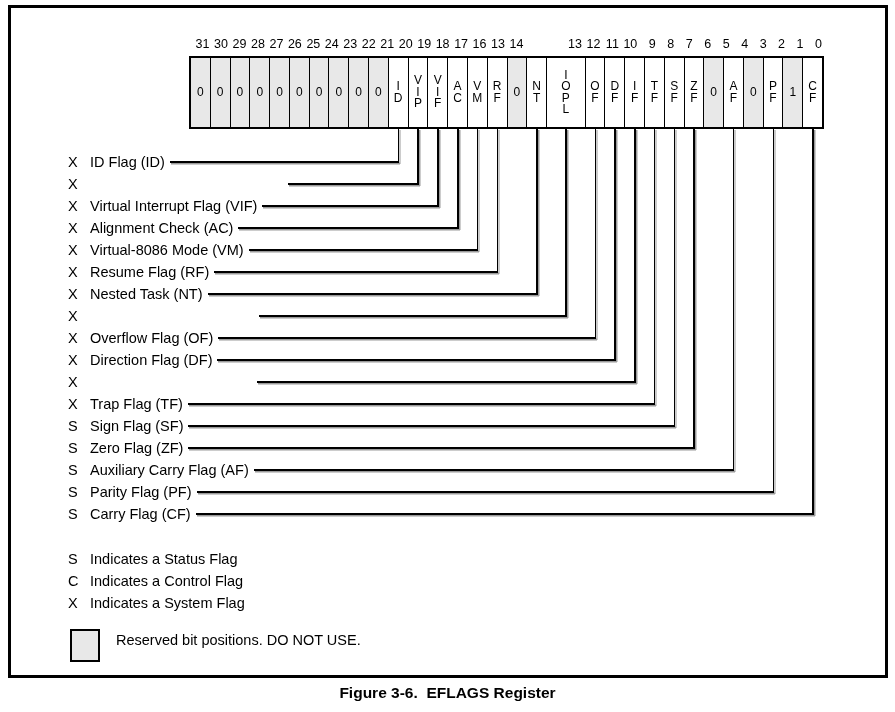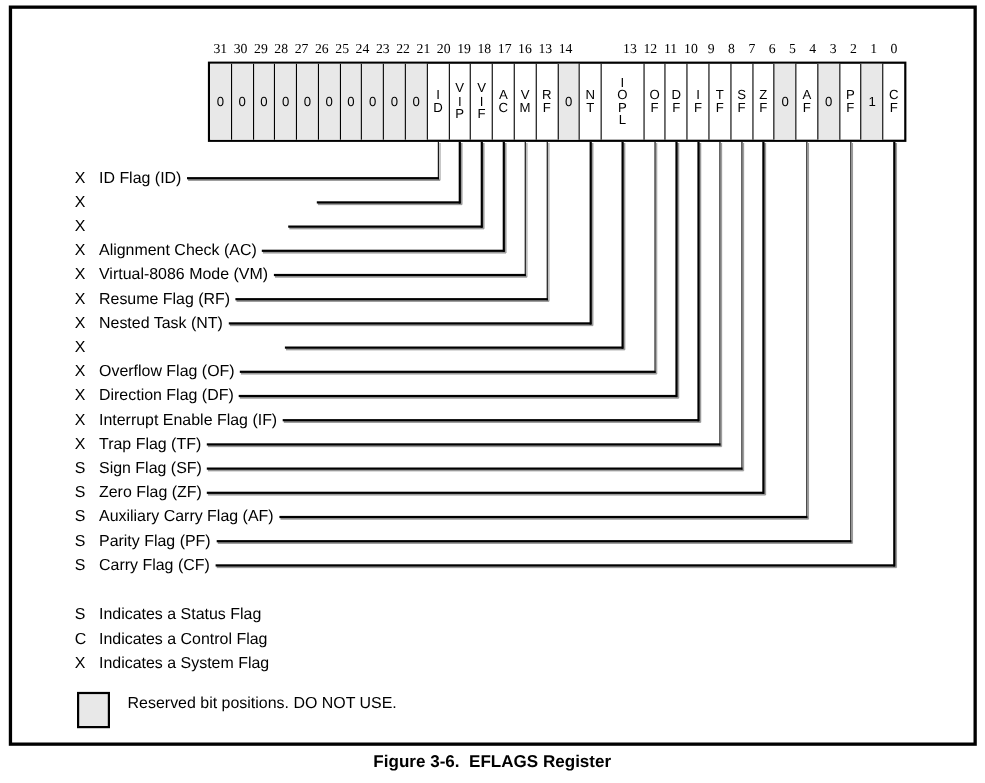--- a/index.html
+++ b/index.html
@@ -27,21 +27,21 @@
     left: 189px; top: 36px;
     width: 635px; height: 16px;
     display: flex;
     padding: 0 2px;
     box-sizing: border-box;
     font-size: 12.5px;
     line-height: 16px;
   }
   .numcell { flex: 1 1 0; display: flex; }
   .numcell.dbl { flex: 2 1 0; margin-left: 40px; }
-  .numcell span { flex: 1 1 0; text-align: center; font-family: Liberation Serif, serif; }
+  .numcell span { flex: 1 1 0; text-align: right; }
   
   .cells-row {
     position: absolute;
     left: 189px; top: 56px;
     width: 635px; height: 73px;
     border: 2px solid #000;
     box-sizing: border-box;
     display: flex;
     background: #fff;
   }
@@ -345,20 +345,21 @@
   <div class="flag-list">
       <div class="flag-row">
         <span class="flag-prefix">X</span>
         <span class="flag-label">ID Flag (ID)</span>
       </div>
       <div class="flag-row">
         <span class="flag-prefix">X</span>
       </div>
       <div class="flag-row">
         <span class="flag-prefix">X</span>
+        <span class="flag-label">Virtual Interrupt Flag (VIF)</span>
       </div>
       <div class="flag-row">
         <span class="flag-prefix">X</span>
         <span class="flag-label">Alignment Check (AC)</span>
       </div>
       <div class="flag-row">
         <span class="flag-prefix">X</span>
         <span class="flag-label">Virtual-8086 Mode (VM)</span>
       </div>
       <div class="flag-row">
@@ -375,21 +376,20 @@
       <div class="flag-row">
         <span class="flag-prefix">X</span>
         <span class="flag-label">Overflow Flag (OF)</span>
       </div>
       <div class="flag-row">
         <span class="flag-prefix">X</span>
         <span class="flag-label">Direction Flag (DF)</span>
       </div>
       <div class="flag-row">
         <span class="flag-prefix">X</span>
-        <span class="flag-label">Interrupt Enable Flag (IF)</span>
       </div>
       <div class="flag-row">
         <span class="flag-prefix">X</span>
         <span class="flag-label">Trap Flag (TF)</span>
       </div>
       <div class="flag-row">
         <span class="flag-prefix">S</span>
         <span class="flag-label">Sign Flag (SF)</span>
       </div>
       <div class="flag-row">

